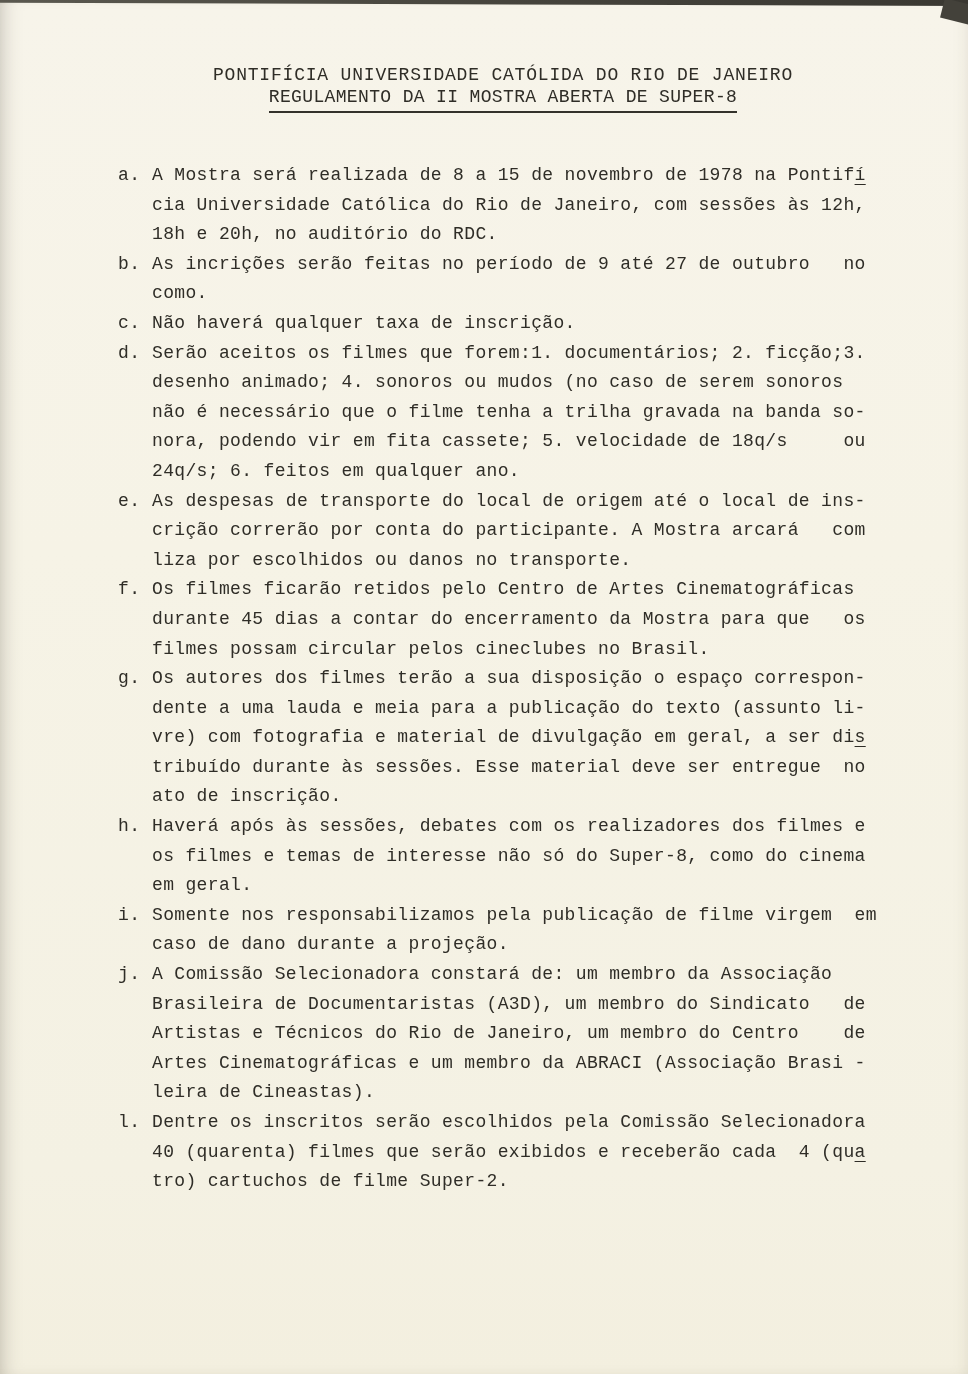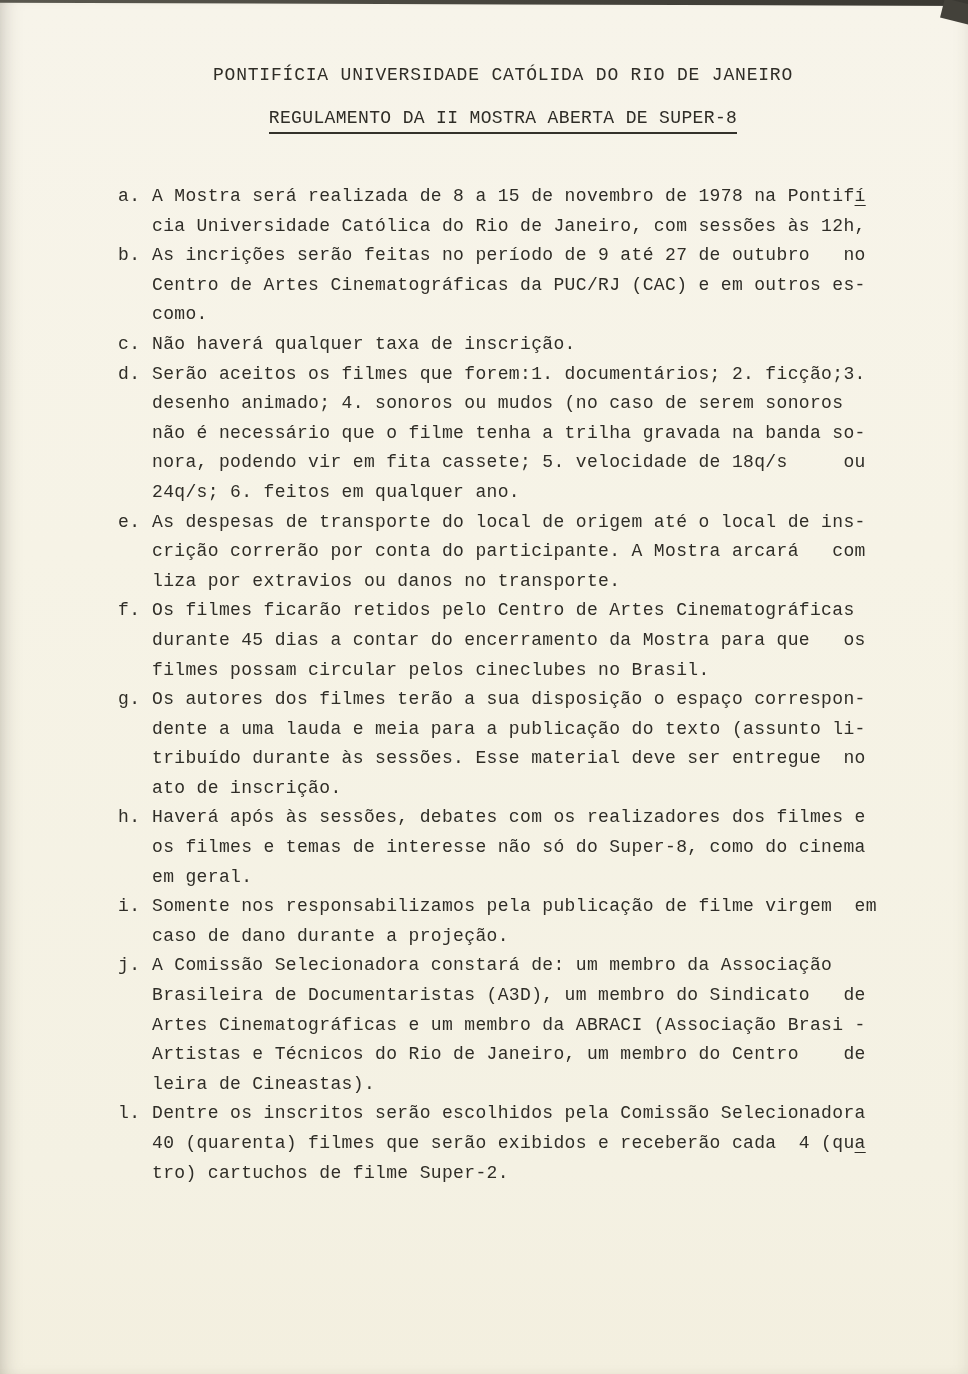--- a/index.html
+++ b/index.html
@@ -35,21 +35,21 @@
   }
   .page { position: relative; padding: 0 90px 0 118px; }
 
   header { width: 770px; text-align: center; }
   .title {
     margin-top: 64px;
     font-size: 18px; letter-spacing: 0.8px;
     line-height: 22px;
     white-space: pre;
   }
-  .subtitle-wrap { margin-top: 21px; }
+  .subtitle-wrap { }
   .subtitle {
     display: inline-block;
     font-size: 18px; letter-spacing: 0.35px;
     line-height: 22px;
     border-bottom: 2px solid #34322b;
     padding-bottom: 3px;
     white-space: pre;
   }
 
   .body { margin-top: 48px; font-size: 18px; letter-spacing: 0.35px; }
@@ -77,27 +77,27 @@
         <span class="subtitle">REGULAMENTO DA II MOSTRA ABERTA DE SUPER-8</span>
       </div>
     </header>
 
     <main class="body" id="regulation-list">
         <div class="item">
           <div class="item-label">a.</div>
           <div class="item-lines">
             <div class="line">A Mostra será realizada de 8 a 15 de novembro de 1978 na Pontif<span class="u-tail">í</span></div>
             <div class="line">cia Universidade Católica do Rio de Janeiro, com sessões às 12h,</div>
+            <div class="line">18h e 20h, no auditório do RDC.</div>
           </div>
         </div>
         <div class="item">
           <div class="item-label">b.</div>
           <div class="item-lines">
             <div class="line">As incrições serão feitas no período de 9 até 27 de outubro   no</div>
-            <div class="line">Centro de Artes Cinematográficas da PUC/RJ (CAC) e em outros es-</div>
             <div class="line">como.</div>
           </div>
         </div>
         <div class="item">
           <div class="item-label">c.</div>
           <div class="item-lines">
             <div class="line">Não haverá qualquer taxa de inscrição.</div>
           </div>
         </div>
         <div class="item">
@@ -108,36 +108,37 @@
             <div class="line">não é necessário que o filme tenha a trilha gravada na banda so-</div>
             <div class="line">nora, podendo vir em fita cassete; 5. velocidade de 18q/s     ou</div>
             <div class="line">24q/s; 6. feitos em qualquer ano.</div>
           </div>
         </div>
         <div class="item">
           <div class="item-label">e.</div>
           <div class="item-lines">
             <div class="line">As despesas de transporte do local de origem até o local de ins-</div>
             <div class="line">crição correrão por conta do participante. A Mostra arcará   com</div>
-            <div class="line">liza por extravios ou danos no transporte.</div>
+            <div class="line">liza por escolhidos ou danos no transporte.</div>
           </div>
         </div>
         <div class="item">
           <div class="item-label">f.</div>
           <div class="item-lines">
             <div class="line">Os filmes ficarão retidos pelo Centro de Artes Cinematográficas</div>
             <div class="line">durante 45 dias a contar do encerramento da Mostra para que   os</div>
             <div class="line">filmes possam circular pelos cineclubes no Brasil.</div>
           </div>
         </div>
         <div class="item">
           <div class="item-label">g.</div>
           <div class="item-lines">
             <div class="line">Os autores dos filmes terão a sua disposição o espaço correspon-</div>
             <div class="line">dente a uma lauda e meia para a publicação do texto (assunto li-</div>
+            <div class="line">vre) com fotografia e material de divulgação em geral, a ser di<span class="u-tail">s</span></div>
             <div class="line">tribuído durante às sessões. Esse material deve ser entregue  no</div>
             <div class="line">ato de inscrição.</div>
           </div>
         </div>
         <div class="item">
           <div class="item-label">h.</div>
           <div class="item-lines">
             <div class="line">Haverá após às sessões, debates com os realizadores dos filmes e</div>
             <div class="line">os filmes e temas de interesse não só do Super-8, como do cinema</div>
             <div class="line">em geral.</div>
@@ -148,22 +149,22 @@
           <div class="item-lines">
             <div class="line">Somente nos responsabilizamos pela publicação de filme virgem  em</div>
             <div class="line">caso de dano durante a projeção.</div>
           </div>
         </div>
         <div class="item">
           <div class="item-label">j.</div>
           <div class="item-lines">
             <div class="line">A Comissão Selecionadora constará de: um membro da Associação</div>
             <div class="line">Brasileira de Documentaristas (A3D), um membro do Sindicato   de</div>
+            <div class="line">Artistas e Técnicos do Rio de Janeiro, um membro do Centro    de</div>
             <div class="line">Artes Cinematográficas e um membro da ABRACI (Associação Brasi -</div>
-            <div class="line">Artistas e Técnicos do Rio de Janeiro, um membro do Centro    de</div>
             <div class="line">leira de Cineastas).</div>
           </div>
         </div>
         <div class="item">
           <div class="item-label">l.</div>
           <div class="item-lines">
             <div class="line">Dentre os inscritos serão escolhidos pela Comissão Selecionadora</div>
             <div class="line">40 (quarenta) filmes que serão exibidos e receberão cada  4 (qu<span class="u-tail">a</span></div>
             <div class="line">tro) cartuchos de filme Super-2.</div>
           </div>

